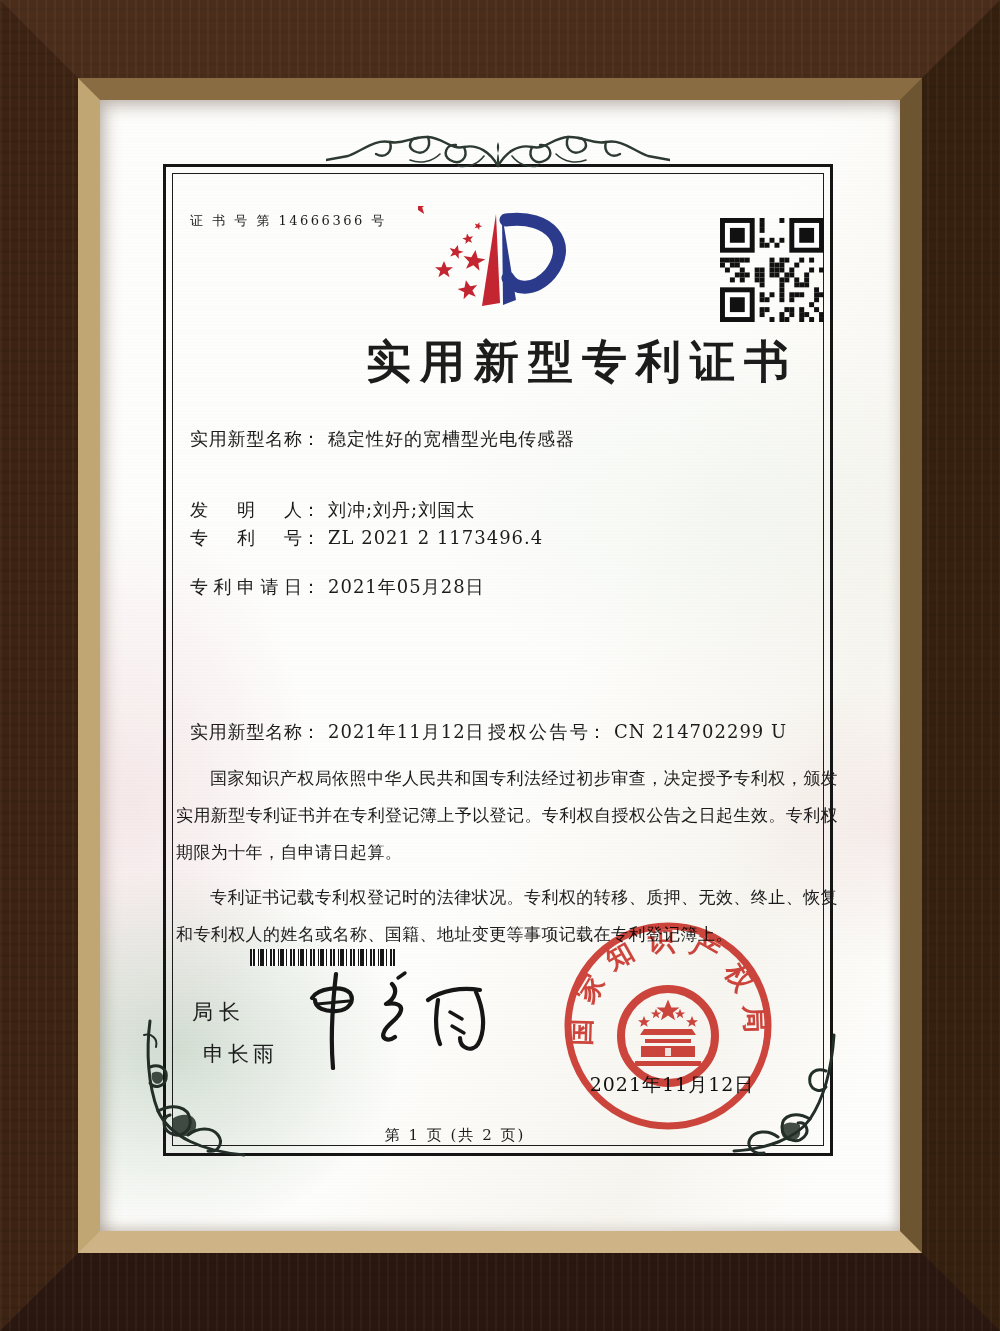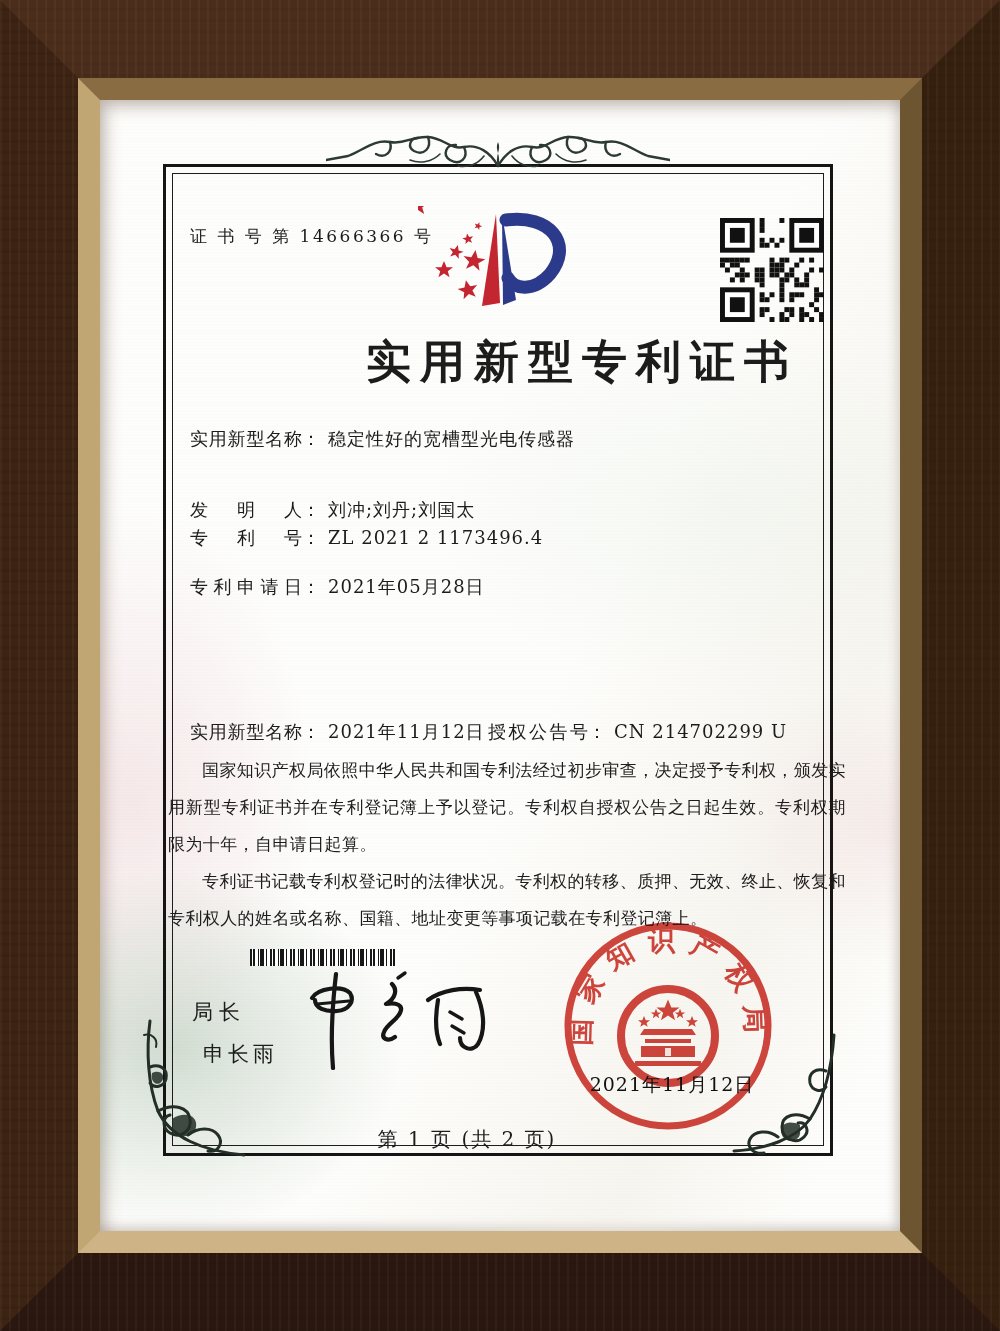--- a/index.html
+++ b/index.html
@@ -44,46 +44,46 @@
   }
   .paper .scanlines{
     position:absolute;inset:0;pointer-events:none;opacity:.5;
     background:repeating-linear-gradient(0deg,rgba(0,0,0,.015) 0 1px,transparent 1px 3px);
   }
   
   .cert-border-outer{position:absolute;left:63px;top:64px;width:664px;height:986px;border:3px solid #151515;}
   .cert-border-inner{position:absolute;left:72px;top:73px;width:650px;height:971px;border:1.5px solid #1d1d1d;}
   
   .abs{position:absolute;}
-  .cert-number{left:90px;top:125px;font-size:17px;letter-spacing:2.5px;}
+  .cert-number{left:90px;top:112px;font-size:13px;letter-spacing:2.5px;}
   .logo{left:318px;top:106px;}
   .qr{left:620px;top:118px;width:104px;height:104px;}
   .title{left:98px;top:232px;width:600px;text-align:right;font-size:45px;font-weight:700;letter-spacing:9px;white-space:nowrap;}
   .frow{left:90px;font-size:18px;white-space:nowrap;}
   .flabel{display:inline-block;width:112px;text-align:justify;text-align-last:justify;vertical-align:top;}
   .fcolon{display:inline-block;margin-right:8px;}
   .fvalue{letter-spacing:1px;}
   .addr-val{display:inline-block;vertical-align:top;letter-spacing:1px;line-height:28px;}
   .grant-no-group{position:absolute;left:298px;top:0;}
   .grant-no-group .flabel{width:100px;}
   .body-text{left:68px;top:652px;width:678px;font-size:17px;line-height:37px;text-align:justify;letter-spacing:.4px;}
-  .body-text p{margin:0;text-indent:2em;}
+  .body-text p{margin:8px;text-indent:2em;}
   .barcode{
     left:150px;top:849px;width:147px;height:17px;
     background:repeating-linear-gradient(90deg,
       #171717 0 2px,#fff 2px 3px,#171717 3px 5px,#fff 5px 8px,
       #171717 8px 9px,#fff 9px 10px,#171717 10px 14px,#fff 14px 16px,
       #171717 16px 17px,#fff 17px 20px);
   }
   .signer-title{left:92px;top:898px;font-size:21px;letter-spacing:6px;}
   .signer-name{left:103px;top:940px;font-size:21px;letter-spacing:4px;}
   .signature{left:192px;top:858px;}
   .seal{left:456px;top:814px;mix-blend-mode:multiply;}
   .seal-date{left:472px;top:972px;width:200px;text-align:center;font-size:19px;letter-spacing:1px;color:#111;}
-  .footer{left:167px;top:1026px;width:400px;text-align:center;font-size:20px;letter-spacing:2px;}
+  .footer{left:155px;top:1026px;width:400px;text-align:center;font-size:15px;letter-spacing:2px;}
   .flourish-top{left:226px;top:26px;}
   .corner-bl{left:36px;bottom:66px;}
   .corner-br{right:60px;bottom:70px;}
 </style>
 </head>
 <body>
 
 <div class="frame-wood">
   <div class="grain"></div>
 </div>

